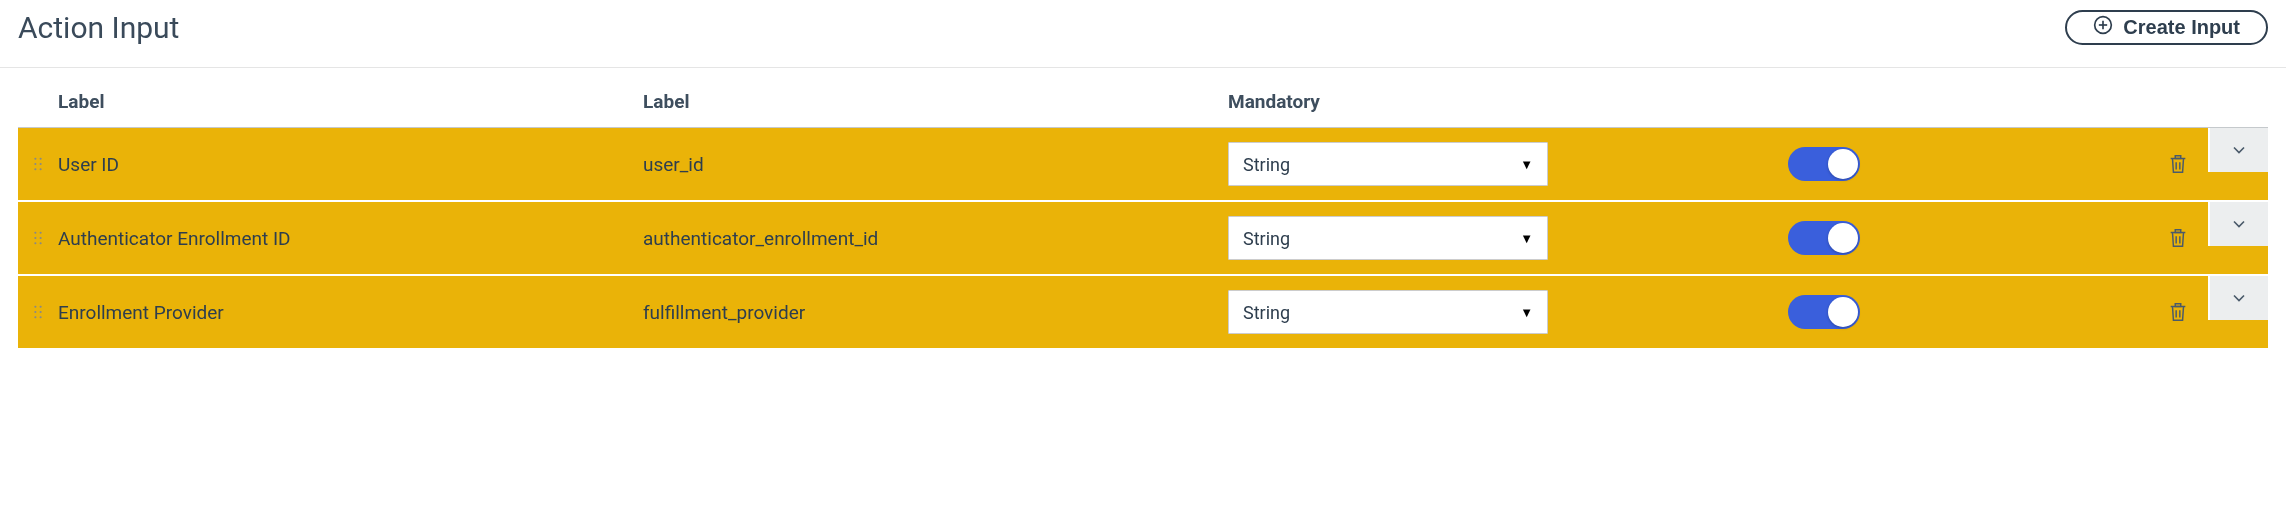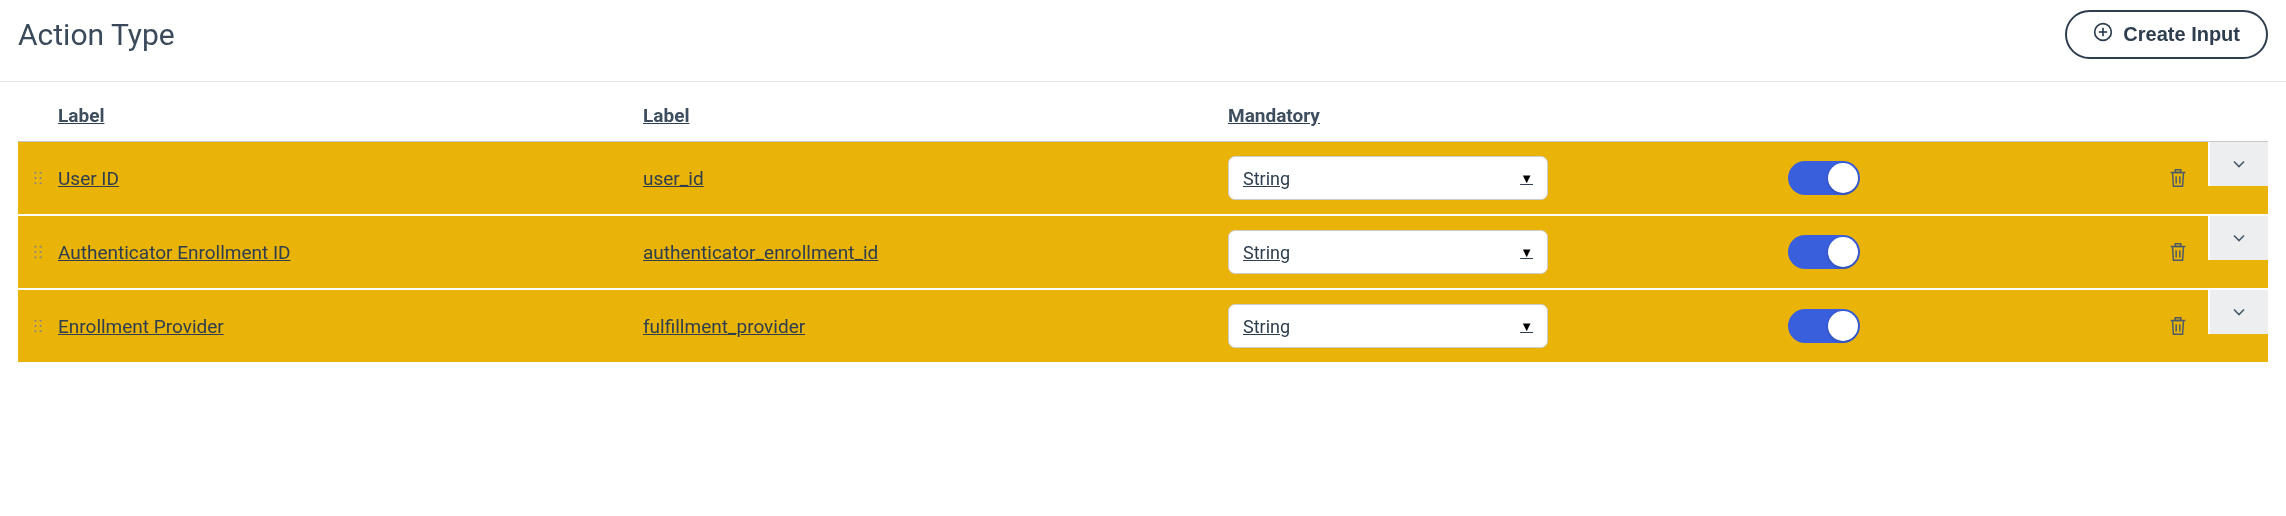--- a/index.html
+++ b/index.html
@@ -21,33 +21,32 @@
     font-weight: 400;
     color: #3a4a5a;
   }
   .create-btn {
     display: inline-flex;
     align-items: center;
     gap: 10px;
     background: #fff;
     border: 2px solid #2e3e4e;
     border-radius: 30px;
-    padding: 10px 26px;
+    padding: 3px 26px;
     font-size: 20px;
     font-weight: 700;
     color: #2e3e4e;
     cursor: pointer;
   }
   .create-btn svg { width: 20px; height: 20px; }
   .table-wrap { padding: 0 18px; }
   .thead-row, .tbody-row {
     display: grid;
     grid-template-columns: 40px 1fr 1fr 560px 360px 60px 60px;
     align-items: center;
-    text-decoration: underline;
   }
   .thead-row {
     border-bottom: 1px solid #c5c9cc;
     padding: 22px 0 14px 0;
   }
   .th {
     font-size: 19px;
     font-weight: 700;
     color: #3e4e5e;
     text-align: left;
@@ -67,21 +66,21 @@
   .drag-handle svg { width: 10px; height: 14px; }
   .cell-label, .cell-name {
     font-size: 19px;
     color: #2e3e4e;
   }
   .type-select {
     width: 320px;
     height: 44px;
     background: #fff;
     border: 1px solid #ccc;
-    border-radius: 7px;
+    border-radius: 1px;
     padding: 0 14px;
     font-size: 18px;
     color: #2e3e4e;
     display: flex;
     justify-content: space-between;
     align-items: center;
     cursor: pointer;
   }
   .type-select .caret { font-size: 13px; color: #000; }
   .toggle {
@@ -122,21 +121,21 @@
     cursor: pointer;
     color: #4a5a6a;
   }
   .expand-cell svg { width: 20px; height: 20px; }
 </style>
 </head>
 <body>
 
 <div class="container">
   <div class="header-bar">
-    <h1 class="page-title">Action Type</h1>
+    <h1 class="page-title">Action Input</h1>
     <button class="create-btn">
       <span>
         <svg viewBox="0 0 24 24" fill="none" stroke="currentColor" stroke-width="2">
           <circle cx="12" cy="12" r="10"></circle>
           <line x1="12" y1="7" x2="12" y2="17"></line>
           <line x1="7" y1="12" x2="17" y2="12"></line>
         </svg>
       </span>
       <span>Create Input</span>
     </button>

